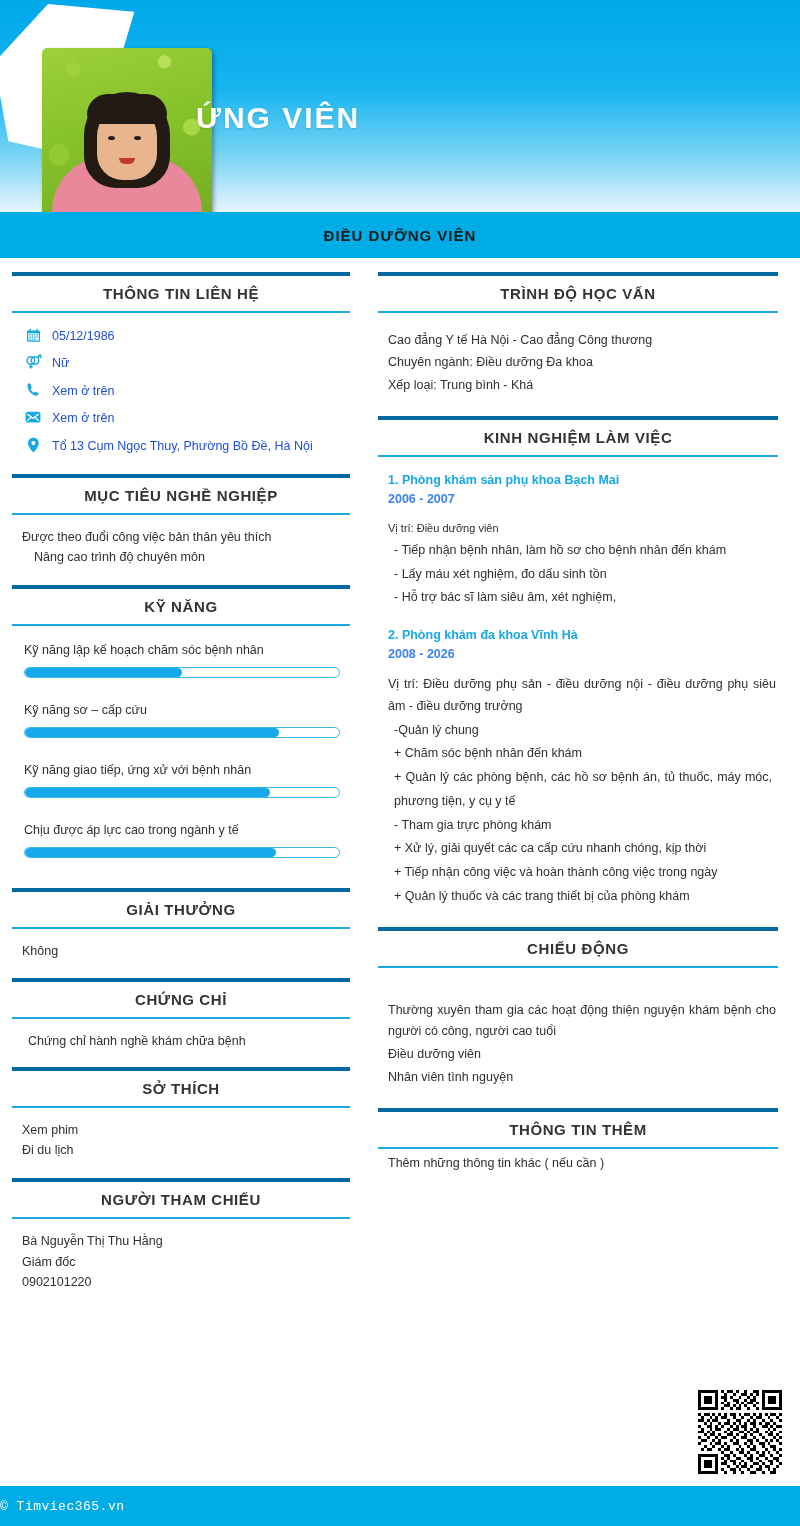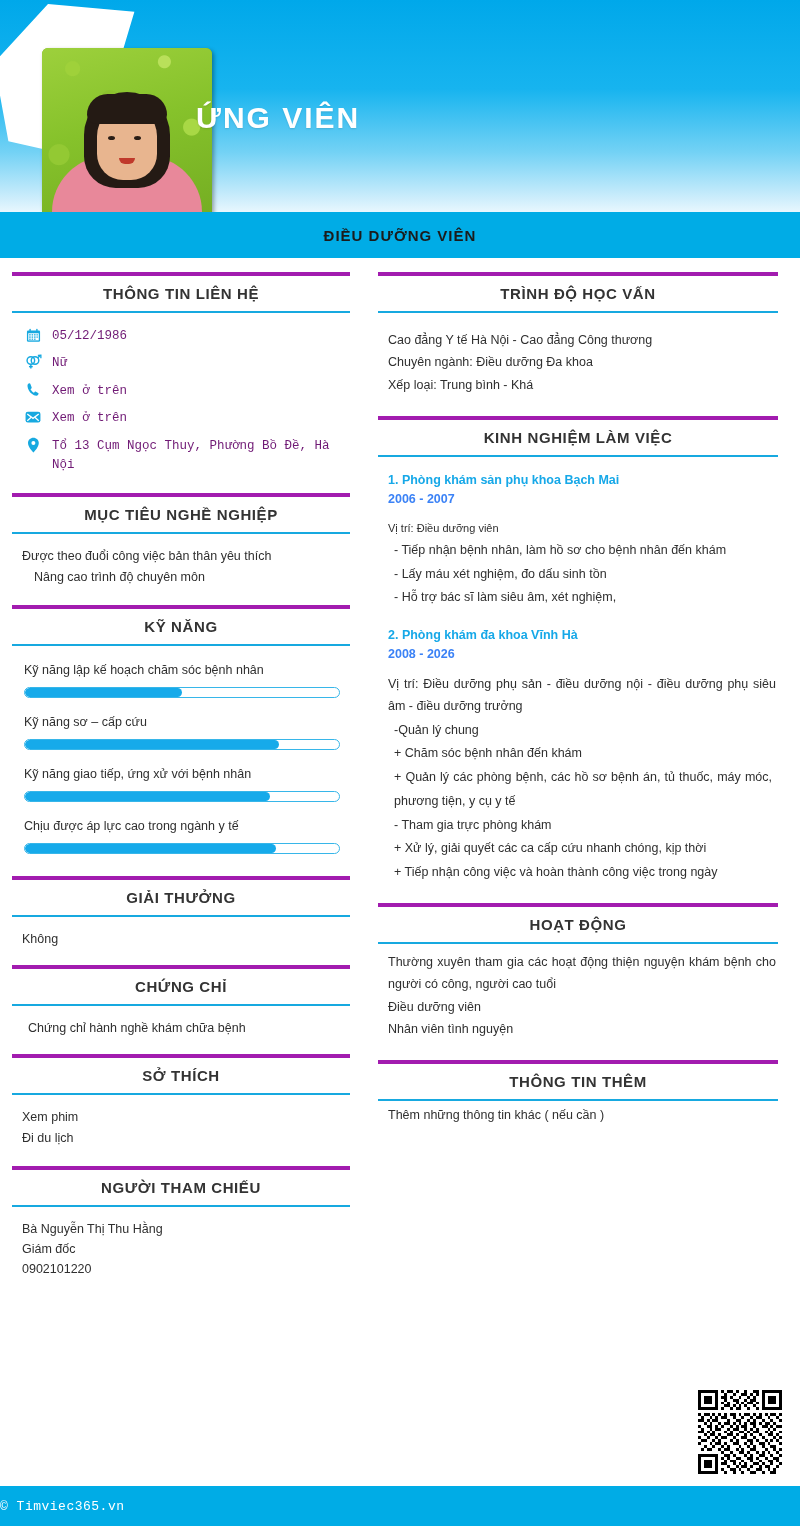--- a/index.html
+++ b/index.html
@@ -103,43 +103,43 @@
     color: #1b1b1b;
   }
 
   
   .columns { position: relative; display: flex; padding: 14px 12px 0 12px; gap: 28px; }
   .col-left  { width: 338px; }
   .col-right { width: 400px; }
 
   .section { margin-bottom: 2px; }
   .sec-head {
-    border-top: 4px solid #a21caf;
+    border-top: 4px solid #0369a1;
     border-bottom: 2px solid #17a9e0;
     padding: 9px 0 8px 0;
     text-align: center;
   }
   .sec-head .sec-title {
     font-size: 15px; font-weight: bold; letter-spacing: .6px; color: #333333;
   }
   .sec-body { padding: 12px 2px 16px 2px; font-size: 12.5px; line-height: 1.62; color: #2f2f2f; }
   .sec-body p { margin: 0; }
 
   
   .contact-row { display: flex; align-items: flex-start; gap: 10px; margin-bottom: 8px; padding-left: 10px; }
   .contact-row .ico { flex: 0 0 18px; height: 16px; color: #17a9e0; display: flex; align-items: center; justify-content: center; }
   .contact-row .ico svg { display: block; }
-  .contact-row .txt { font-size: 12.5px; line-height: 1.55; color: #701a75; font-family: Liberation Mono, monospace; }
+  .contact-row .txt { font-size: 12.5px; line-height: 1.55; color: #1d4ed8; }
 
   
   .objective { padding-left: 10px; }
   .objective .l2 { padding-left: 12px; }
 
   
-  .skill { margin-bottom: 14px; padding: 0 8px 0 10px; }
+  .skill { margin-bottom: 22px; padding: 0 8px 0 10px; }
   .skill .sk-label { font-size: 12.5px; line-height: 1.6; color: #2f2f2f; margin-bottom: 7px; }
   .skill .bar {
     position: relative; height: 11px; border-radius: 7px;
     border: 1px solid #37b6e9; background: #ffffff; overflow: hidden;
   }
   .skill .fill { position: absolute; left: 0; top: 0; bottom: 0; background: #16aaea; border-radius: 7px; }
 
   
   .tblock { padding-left: 10px; }
   .tblock.indent { padding-left: 16px; }
@@ -384,30 +384,31 @@
           <div class="job">
             <div class="job-name">2. Phòng khám đa khoa Vĩnh Hà</div>
             <div class="job-date">2008 - 2026</div>
             <div class="job-pos para-just">Vị trí: Điều dưỡng phụ sản - điều dưỡng nội - điều dưỡng phụ siêu âm - điều dưỡng trưởng</div>
             <div class="job-li">-Quản lý chung</div>
             <div class="job-li">+ Chăm sóc bệnh nhân đến khám</div>
             <div class="job-li just">+ Quản lý các phòng bệnh, các hồ sơ bệnh án, tủ thuốc, máy móc, phương tiện, y cụ y tế</div>
             <div class="job-li">- Tham gia trực phòng khám</div>
             <div class="job-li">+ Xử lý, giải quyết các ca cấp cứu nhanh chóng, kịp thời</div>
             <div class="job-li">+ Tiếp nhận công việc và hoàn thành công việc trong ngày</div>
-          </div>
-
-        </div>
-      </div>
-
-      <div class="section">
-        <div class="sec-head">
-          <span class="sec-title">HOẠT ĐỘNG</span>
-        </div>
-        <div class="sec-body tblock" style="padding-top:8px;padding-bottom:18px;line-height:1.78;">
+            <div class="job-li">+ Quản lý thuốc và các trang thiết bị của phòng khám</div>
+          </div>
+
+        </div>
+      </div>
+
+      <div class="section">
+        <div class="sec-head">
+          <span class="sec-title">CHIẾU ĐỘNG</span>
+        </div>
+        <div class="sec-body tblock" style="padding-top:32px;padding-bottom:18px;line-height:1.78;">
           <p class="para-just">Thường xuyên tham gia các hoạt động thiện nguyện khám bệnh cho người có công, người cao tuổi</p>
           <p>Điều dưỡng viên</p>
           <p>Nhân viên tình nguyện</p>
         </div>
       </div>
 
       <div class="section">
         <div class="sec-head">
           <span class="sec-title">THÔNG TIN THÊM</span>
         </div>

